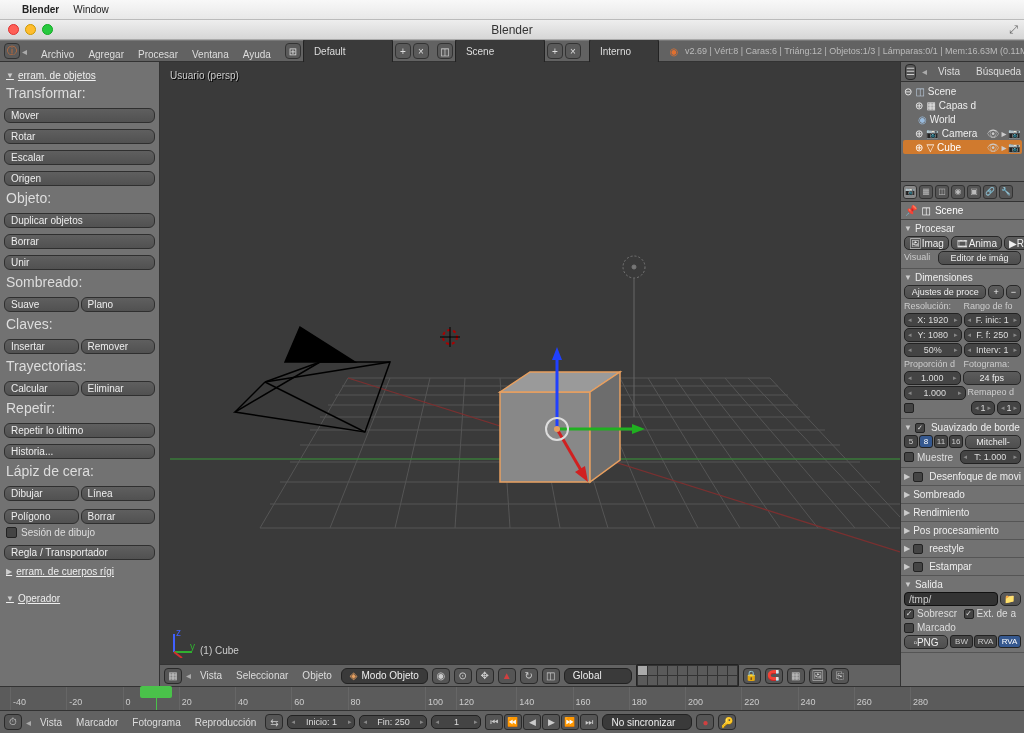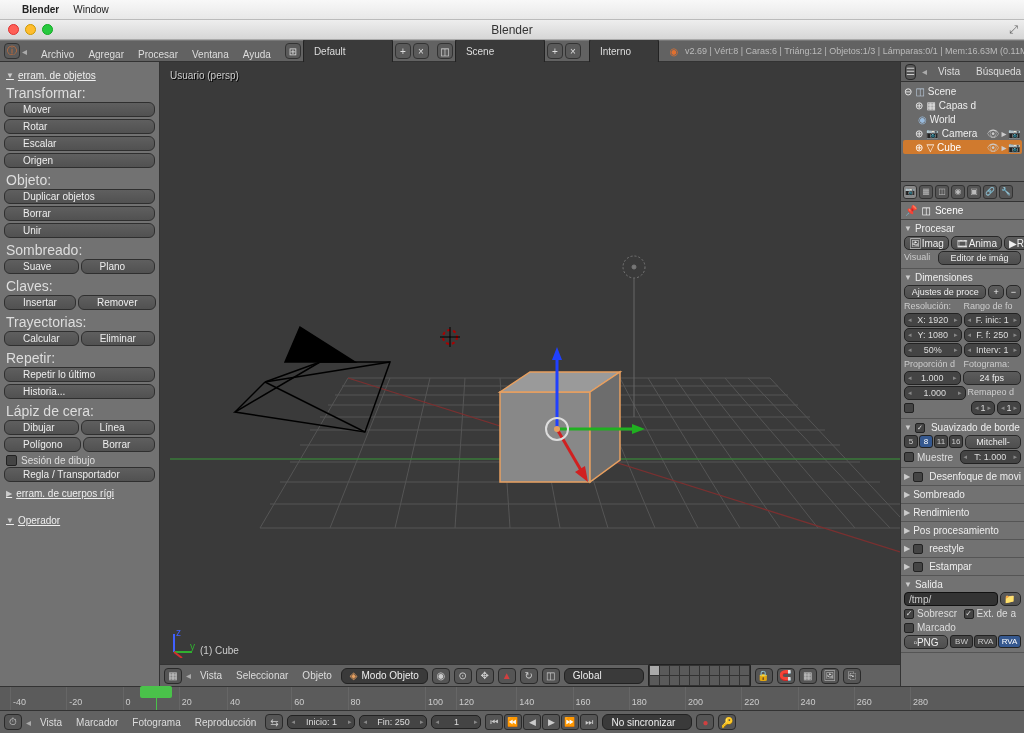--- a/index.html
+++ b/index.html
@@ -32,21 +32,21 @@
 .workspace { display: flex; height: 624px; }
 .toolshelf { width: 160px; background: #727272; border-right: 1px solid #333; padding: 6px 4px; color: #ddd; overflow: hidden; }
 .viewport-col { flex: 1; display: flex; flex-direction: column; background: #5eead4; }
 .right-col { width: 124px; background: #727272; border-left: 1px solid #333; display: flex; flex-direction: column; color: #ddd; }
 
 
 .panel-header { display: flex; align-items: center; gap: 4px; padding: 2px 2px; color: #eee; font-size: 10px; text-decoration: underline; }
 .panel-header::before { content: "▼"; font-size: 8px; color: #ccc; }
 .panel-header.collapsed::before { content: "▶"; }
 .ts-label { color: #ddd; padding: 2px 2px 1px; font-size: 14px; }
-.ts-btn { background: linear-gradient(#5f5f5f,#515151); border: 1px solid #2f2f2f; border-radius: 6px; color: #eee; padding: 1px 18px; height: 15px; display: flex; align-items: center; font-size: 10px; margin-bottom: 2px; }
+.ts-btn { background: linear-gradient(#5f5f5f,#515151); border: 1px solid #2f2f2f; border-radius: 6px; color: #eee; padding: 1px 6px; height: 15px; display: flex; align-items: center; font-size: 10px; margin-bottom: 2px; margin-top: 6px; }
 .ts-row { display: flex; gap: 2px; }
 .ts-row .ts-btn { flex: 1; }
 .ts-check { display: flex; align-items: center; gap: 4px; padding: 1px 2px; }
 .ts-check .box { width: 11px; height: 11px; background: #444; border: 1px solid #222; border-radius: 2px; }
 
 
 .viewport { flex: 1; position: relative; background: #3a3a3a; }
 .persp-label { position: absolute; top: 8px; left: 10px; color: #ccc; font-size: 10px; text-shadow: 1px 1px #000; }
 .obj-label { position: absolute; bottom: 8px; left: 40px; color: #ccc; font-size: 10px; }
 .axis-gizmo { position: absolute; bottom: 6px; left: 8px; width: 28px; height: 28px; }
@@ -302,21 +302,21 @@
       <div class="vh-field">
           <span style="color:#e8a060">◈</span>
           <span>Modo Objeto</span>
         </div>
       <div class="vh-iconbtn">◉</div>
       <div class="vh-iconbtn">⊙</div>
       <div class="vh-iconbtn">✥</div>
       <div class="vh-iconbtn" style="color:#d04040">▲</div>
       <div class="vh-iconbtn">↻</div>
       <div class="vh-iconbtn">◫</div>
-      <div class="vh-field" style="width:80px">Global</div>
+      <div class="vh-field" style="width:68px">Global</div>
       <div class="layer-grid">
         <div class="cell active"></div>
           <div class="cell"></div>
           <div class="cell"></div>
           <div class="cell"></div>
           <div class="cell"></div>
         <div class="cell"></div>
           <div class="cell"></div>
           <div class="cell"></div>
           <div class="cell"></div>
@@ -557,21 +557,21 @@
   </div>
 </div>
 
 <div class="timeline">
   <div class="tl-ruler" id="tl-ruler">
     <div class="tl-cursor" style="left:156px"></div>
   <div class="tick" style="left: 10px;">-40</div>
       <div class="tick" style="left: 66.25px;">-20</div>
       <div class="tick" style="left: 122.5px;">0</div>
       <div class="tick" style="left: 178.75px;">20</div>
-      <div class="tick" style="left: 227px;">40</div>
+      <div class="tick" style="left: 235px;">40</div>
       <div class="tick" style="left: 291.25px;">60</div>
       <div class="tick" style="left: 347.5px;">80</div>
       <div class="tick" style="left: 425px;">100</div>
       <div class="tick" style="left: 456px;">120</div>
       <div class="tick" style="left: 516.25px;">140</div>
       <div class="tick" style="left: 572.5px;">160</div>
       <div class="tick" style="left: 628.75px;">180</div>
       <div class="tick" style="left: 685px;">200</div>
       <div class="tick" style="left: 741.25px;">220</div>
       <div class="tick" style="left: 797.5px;">240</div>

